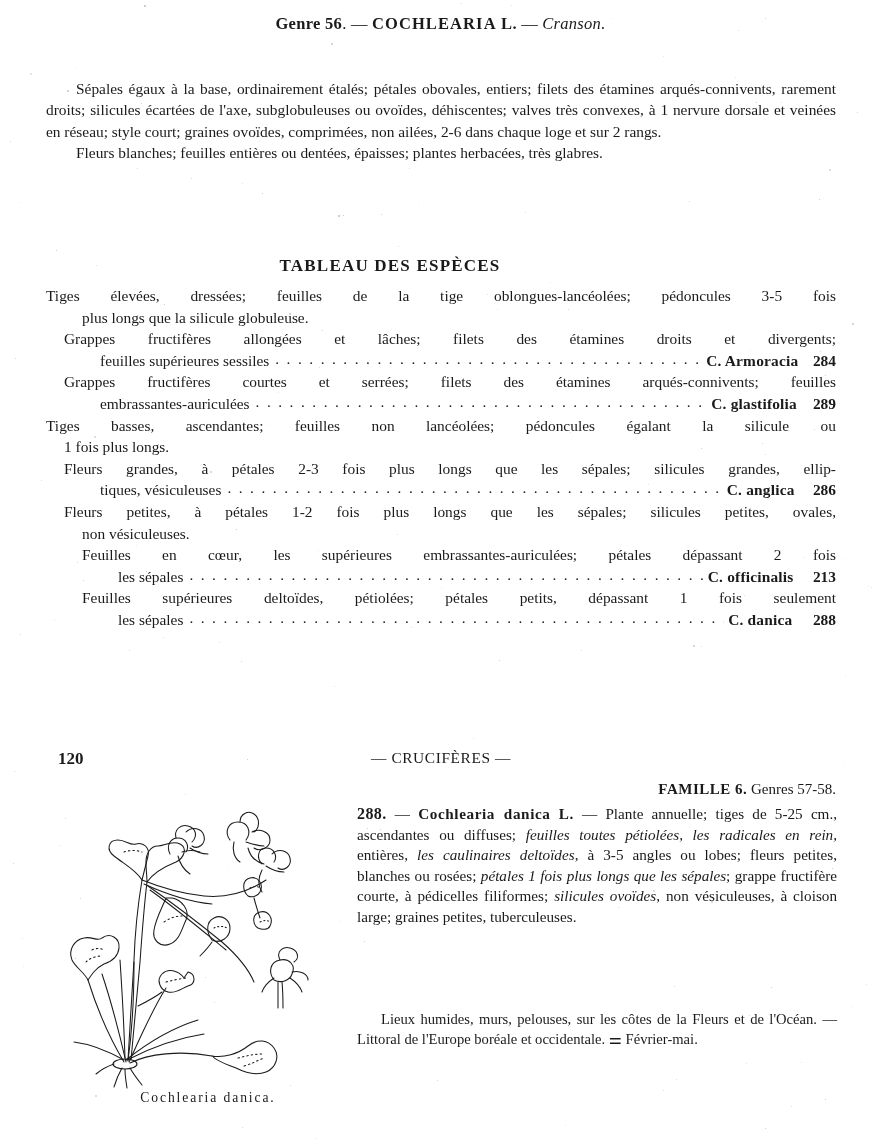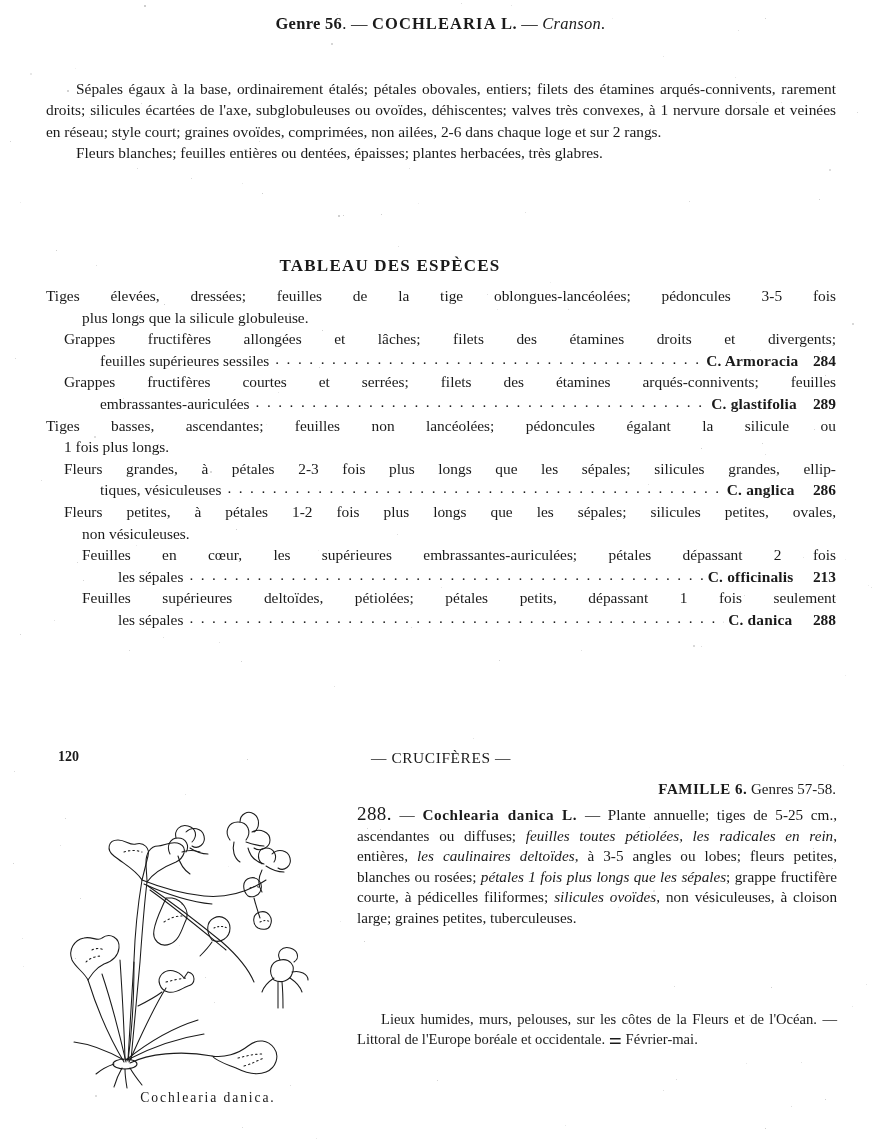--- a/index.html
+++ b/index.html
@@ -80,34 +80,34 @@
   .entry .sp{
     font-weight:bold;white-space:nowrap;letter-spacing:.2px;
   }
   .entry .pg{
     font-weight:bold;white-space:nowrap;
     width:44px;text-align:right;margin-left:14px;
   }
 
   
   .run-head{position:absolute;left:46px;width:790px;height:22px;}
-  .run-left{position:absolute;left:12px;top:0;font-size:14px;font-weight:bold;}
+  .run-left{position:absolute;left:12px;top:0;font-size:17px;font-weight:bold;}
   .run-mid{position:absolute;left:0;width:790px;top:0;text-align:center;
            font-size:15.4px;letter-spacing:.6px;}
   .run-right{position:absolute;right:0;top:0;font-size:15px;margin-top:32px;}
   .run-right b{font-weight:bold;letter-spacing:.5px;}
 
   
   .spec-col{position:absolute;left:357px;width:480px;}
   .spec-par{
     font-size:15.2px;line-height:20.6px;text-align:justify;
     text-justify:inter-word;margin:0;
   }
   .spec-par i{font-style:italic;}
-  .spec-num{font-weight:normal;font-size:19px;letter-spacing:.4px;}
+  .spec-num{font-weight:bold;font-size:16px;letter-spacing:.4px;}
   .spec-name{font-weight:bold;letter-spacing:.6px;}
   .hab{
     position:absolute;left:357px;width:480px;
     font-size:14.6px;line-height:19.6px;text-align:justify;
     text-indent:24px;
   }
 
   
   .fig{position:absolute;left:62px;top:792px;width:292px;height:300px;}
   .fig svg{display:block;}

